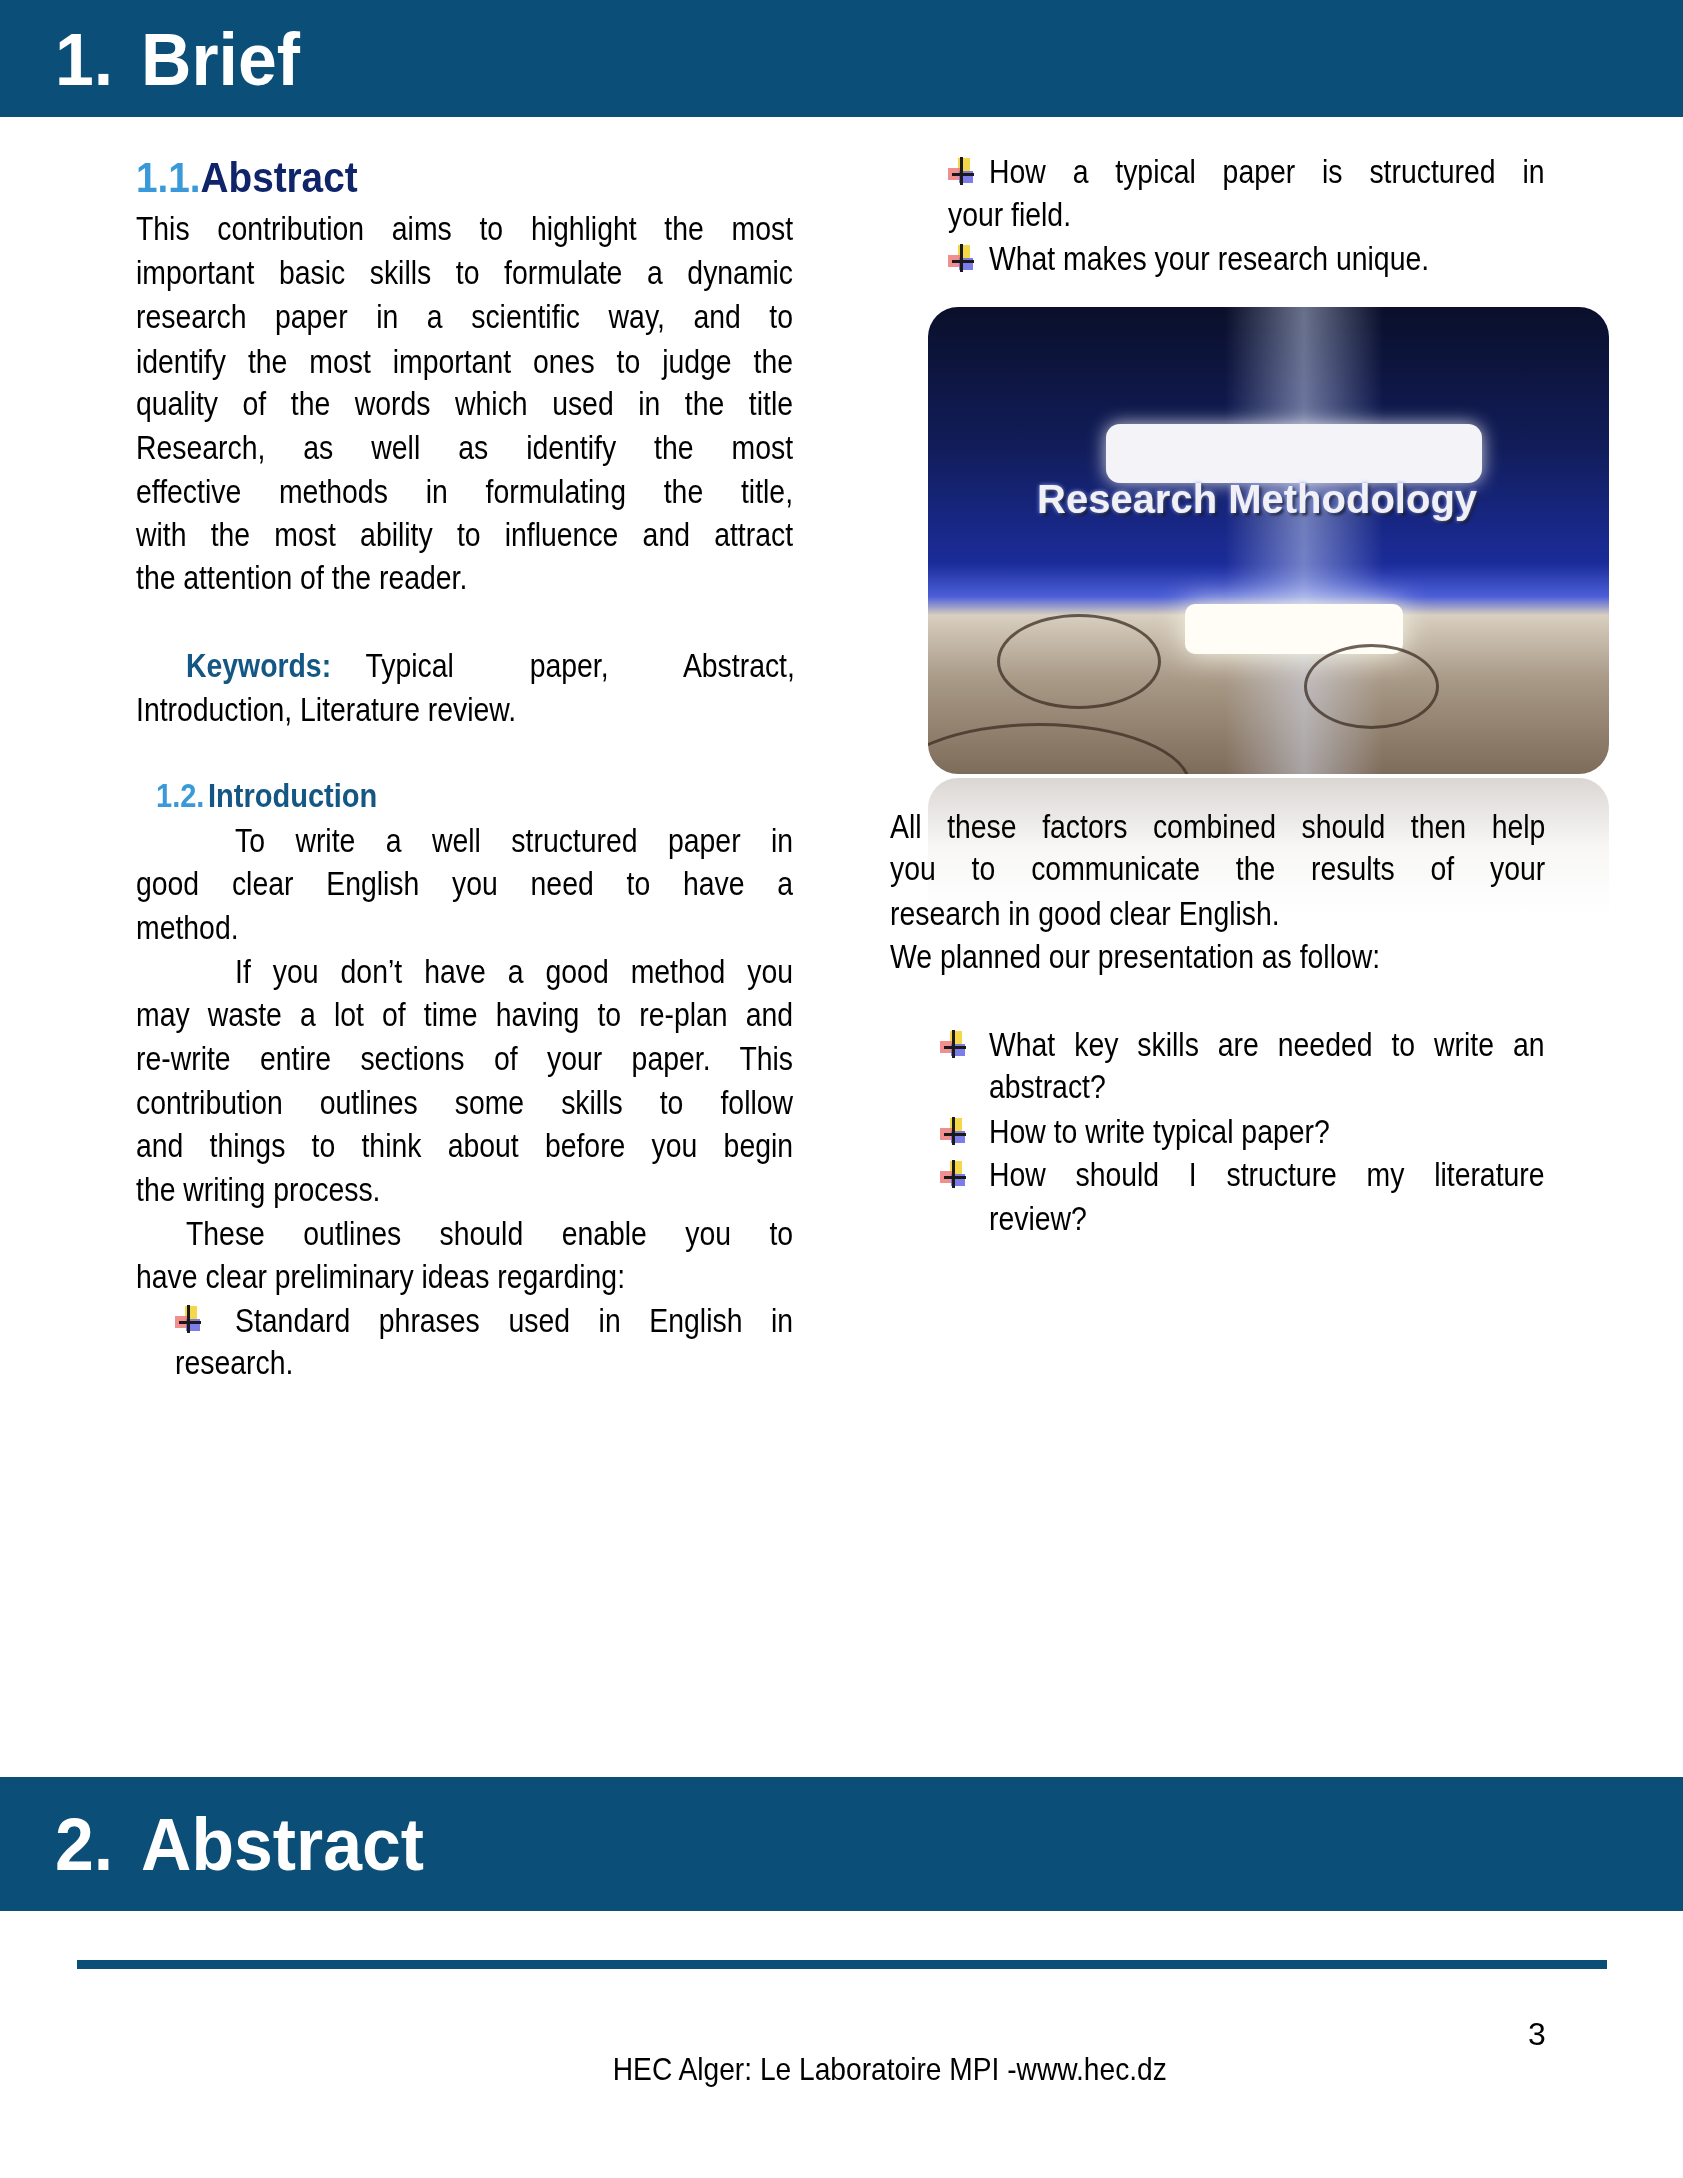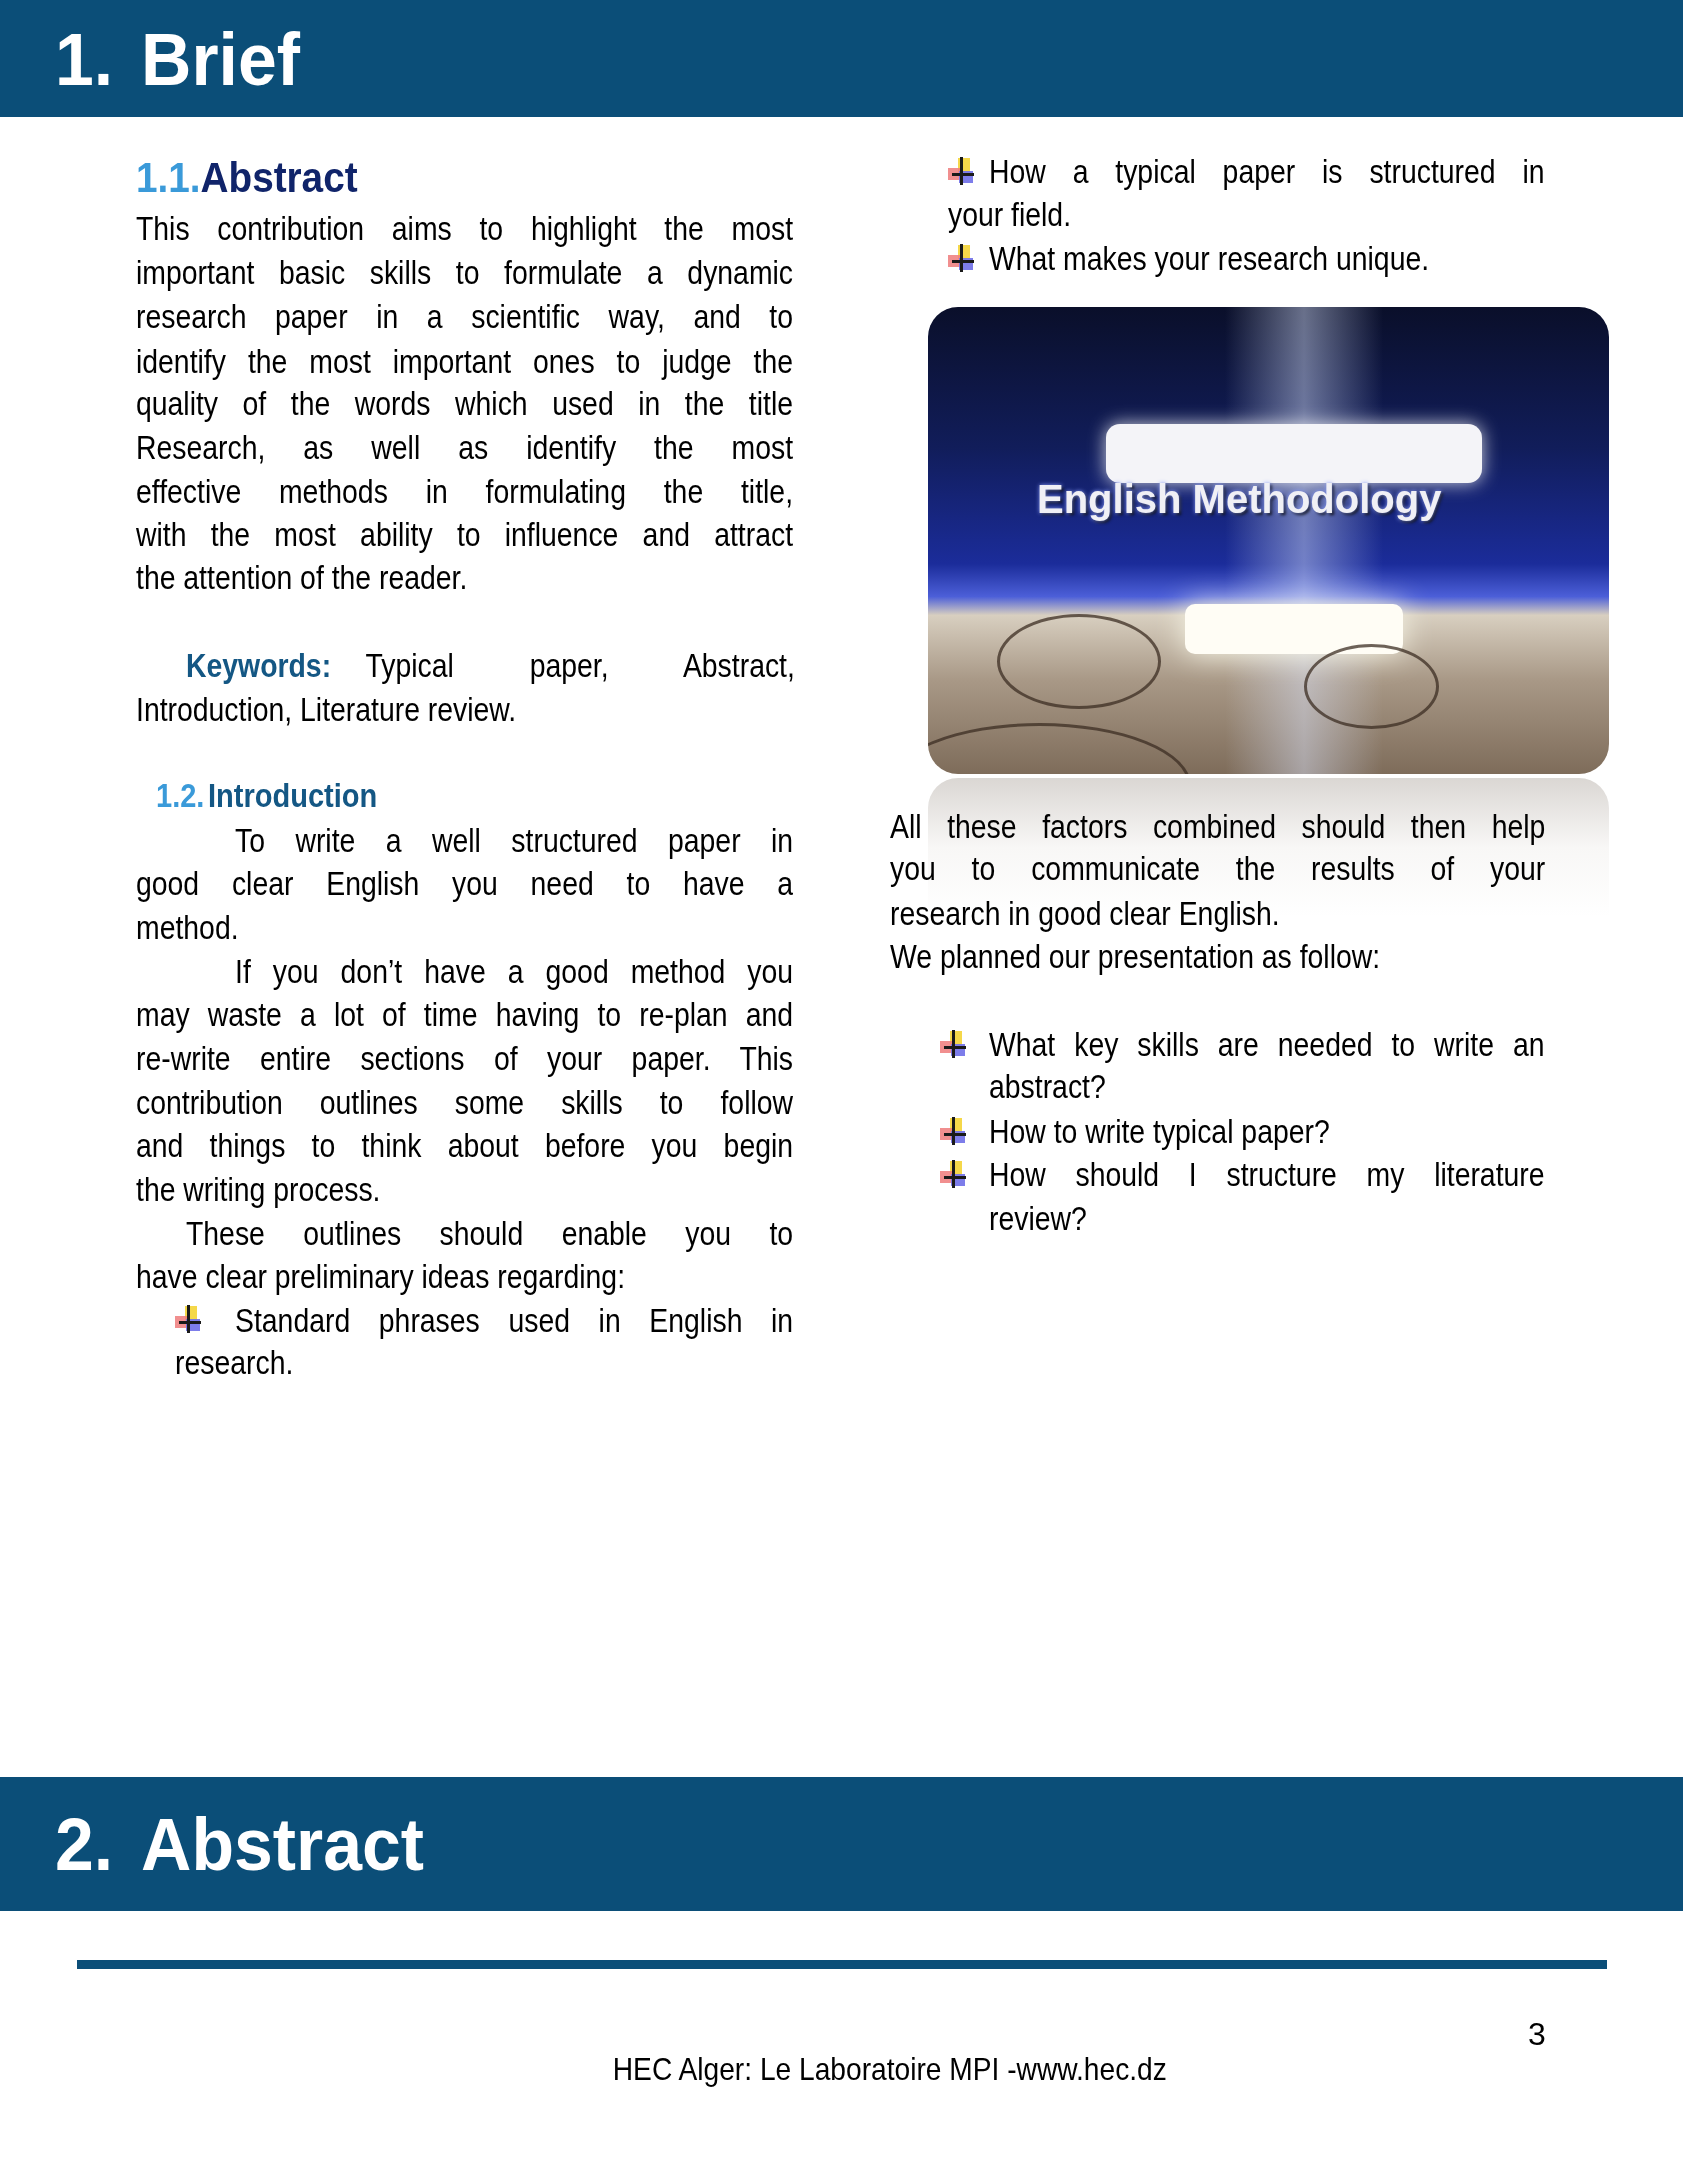--- a/index.html
+++ b/index.html
@@ -121,21 +121,21 @@
     <div class="r"></div>
     <div class="b"></div>
     <div class="v"></div>
     <div class="h"></div>
   </div>
 <div class="line cond" style="left:989px; top:237px;">What makes your research unique.</div>
 
 <div class="figure">
   <div class="beam"></div>
   <div class="piece"></div>
-  <div class="caption">English Methodology</div>
+  <div class="caption">Research Methodology</div>
   <div class="hole"></div>
   <div class="seam" style="left:69px; top:307px; width:158px; height:89px;"></div>
   <div class="seam" style="left:376px; top:337px; width:129px; height:79px;"></div>
   <div class="seam" style="left:-40px; top:416px; width:297px; height:119px;"></div>
 </div>
 <div class="reflection"></div>
 
 <div class="line j cond" style="left:890px; top:805px; width:762px;">All these factors combined should then help</div>
 <div class="line j cond" style="left:890px; top:847px; width:762px;">you to communicate the results of your</div>
 <div class="line cond" style="left:890px; top:892px;">research in good clear English.</div>

